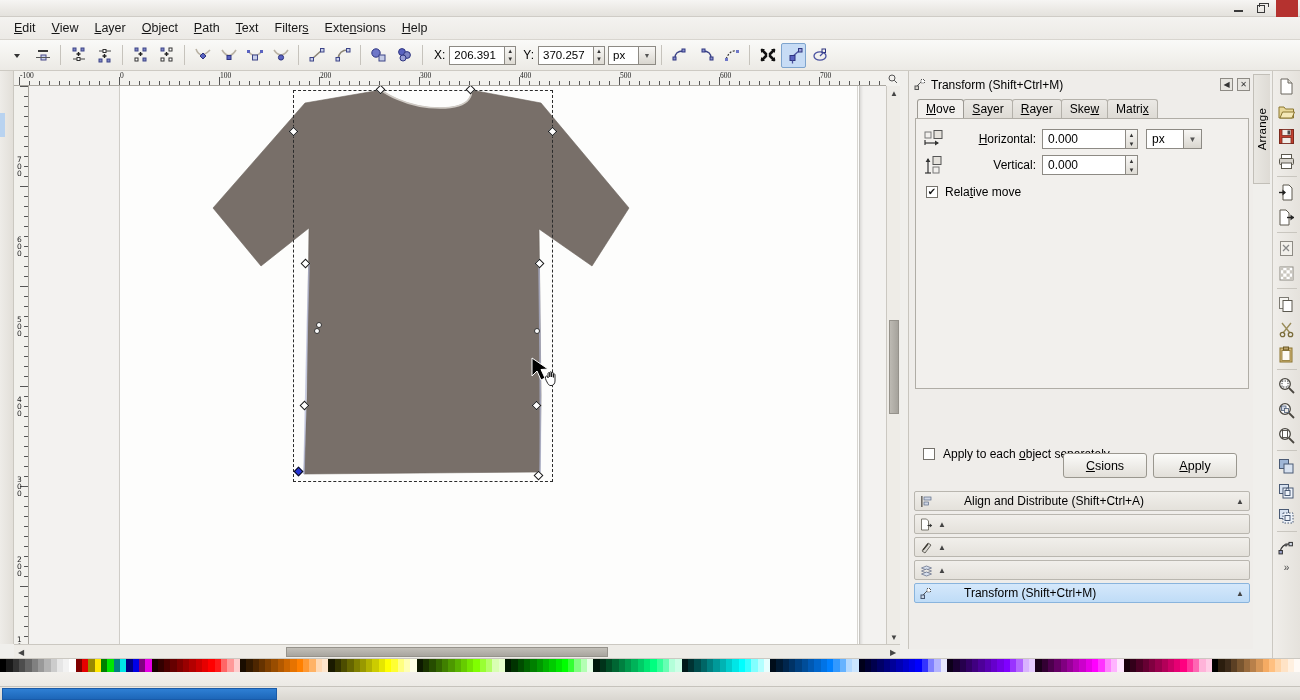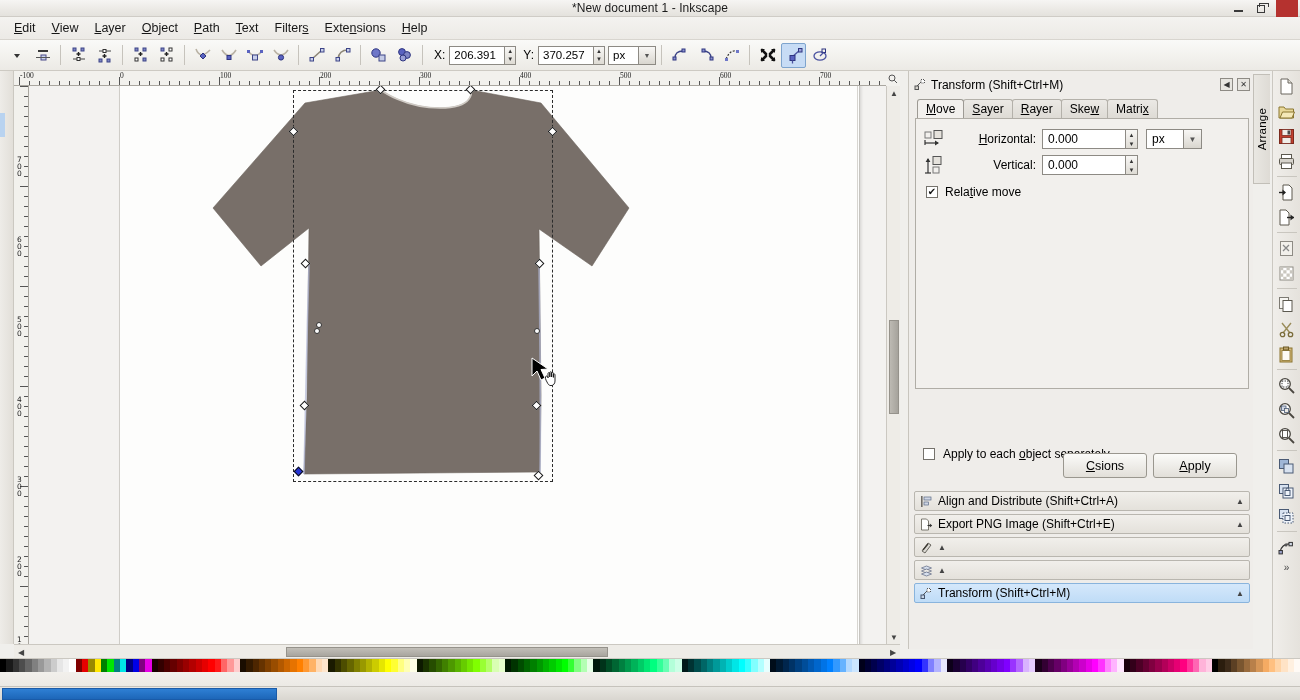--- a/index.html
+++ b/index.html
@@ -190,21 +190,21 @@
   }
 
   .dlgrow {
     position: absolute; left: 5px; width: 336px; height: 20px;
     background: linear-gradient(to bottom,#f1efeb,#e4e1db);
     border: 1px solid #b9b6af; border-radius: 2px;
     display: flex; align-items: center; padding: 0 5px; gap: 5px;
     font-size: 12px; cursor: default;
   }
   .dlgrow.active { background: linear-gradient(to bottom,#d5e8fb,#bfdcf7); border-color: #89b4dd; }
-  .dlgrow .lbl { flex: 1; }
+  .dlgrow .lbl { flex: 1; margin-left: 26px; }
   .dlgrow .chev { font-size: 8px; color: #444; }
 
   
   .arrangetab {
     position: absolute; left: 1253px; top: 74px; width: 17px; height: 110px;
     background: linear-gradient(to right,#e9e7e2,#dedbd5);
     border: 1px solid #c2bfb8; border-right: none;
     display: flex; align-items: center; justify-content: center;
   }
   .arrangetab span {
@@ -243,21 +243,20 @@
   .statusnum { position: absolute; right: 6px; top: 2px; font-size: 9px; color: #555; }
 
   svg { display: block; }
 </style>
 </head>
 <body>
 
 <div id="app">
 
   <div class="titlebar">
-    <div class="title">*New document 1 - Inkscape</div>
     <div class="winbtns">
       <div class="winbtn">
           <div class="min"></div>
         </div>
       <div class="winbtn">
           <div class="max"></div>
         </div>
       <div class="winclose"></div>
     </div>
   </div>
@@ -802,21 +801,20 @@
       <span class="lbl">Align and Distribute (Shift+Ctrl+A)</span>
       <span class="chev">▲</span>
     </div>
 
     <div class="dlgrow" style="top:443px">
       <svg width="13" height="13" viewBox="0 0 13 13">
         <path d="M1.5 1 h5 l2 2 v9 h-7 z" fill="#fff" stroke="#5c594f" stroke-width=".8"></path>
         <path d="M7.5 7.5 h4" stroke="#333" stroke-width="1.1"></path>
         <path d="M9.8 5.5 L12.2 7.5 L9.8 9.5 Z" fill="#333"></path>
       </svg>
-      <span class="lbl">Export PNG Image (Shift+Ctrl+E)</span>
       <span class="chev">▲</span>
     </div>
 
     <div class="dlgrow" style="top:466px">
       <svg width="13" height="13" viewBox="0 0 13 13">
         <path d="M2 10 L8 2 L11 4 L5 12 Z" fill="#dcdad4" stroke="#4a4740" stroke-width=".8"></path>
         <path d="M3 9 L8 3" stroke="#3a3730" stroke-width="1.2"></path>
       </svg>
       <span class="chev">▲</span>
     </div>

